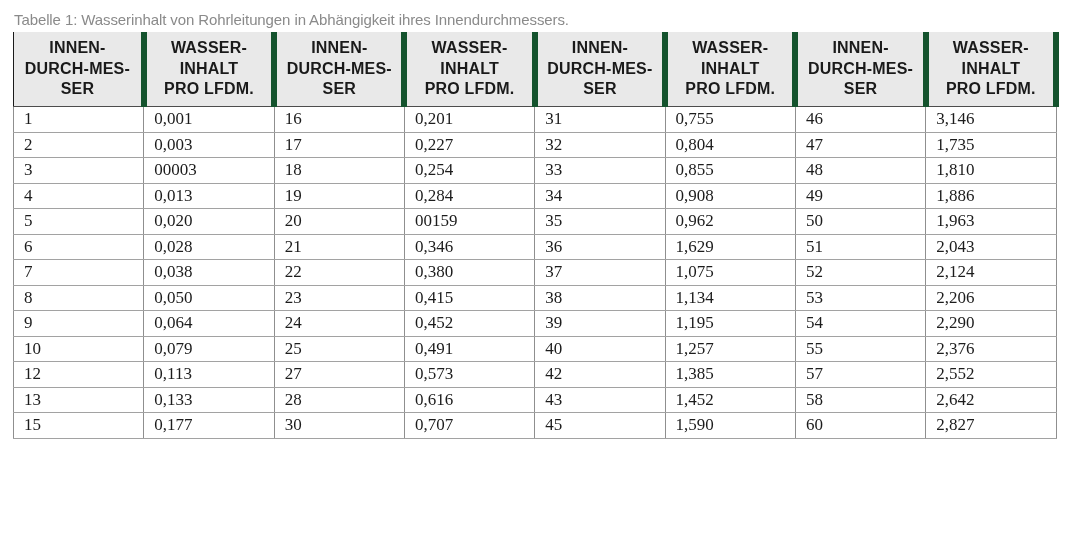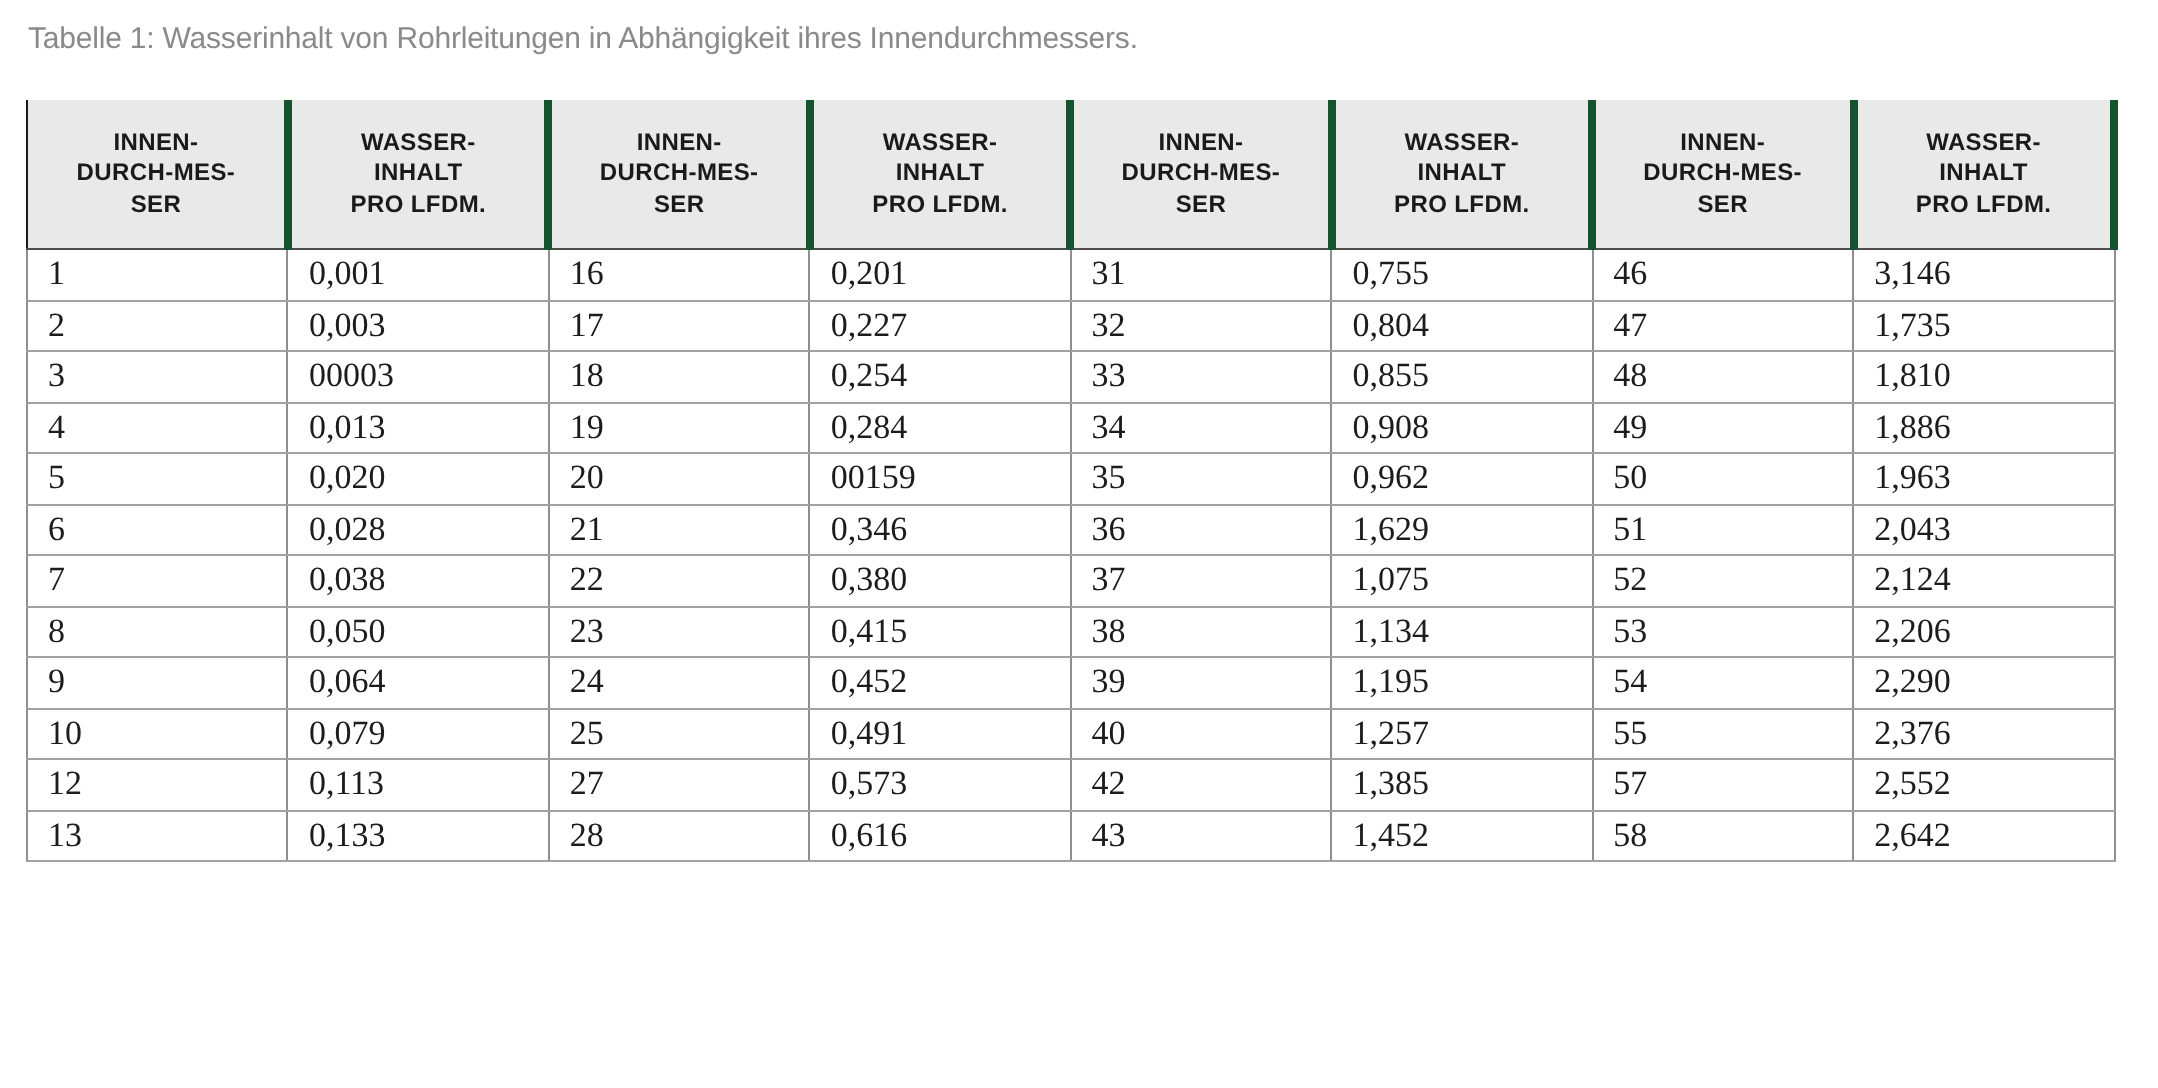--- a/index.html
+++ b/index.html
@@ -11,42 +11,42 @@
     overflow: hidden;
     font-family: "Liberation Sans", sans-serif;
   }
   .page {
     width: 1079px;
     height: 544px;
     position: relative;
   }
   .caption {
     margin: 0;
-    padding: 11px 0 22px 14px;
+    padding: 11px 0 4px 14px;
     font-size: 15px;
     letter-spacing: -0.1px;
     color: #8a8a8a;
     font-weight: normal;
   }
   table.pipes {
     border-collapse: collapse;
     table-layout: fixed;
     width: 1046px;
     margin-left: 13px;
   }
   table.pipes col { width: 12.5%; }
   thead th {
     background: #e9e9e9;
     font-family: "Liberation Sans", sans-serif;
     font-weight: bold;
-    font-size: 12px;
+    font-size: 16px;
     color: #1a1a1a;
     text-align: center;
     border-left: 1px solid #1a1a1a;
-    border-right: 4px solid #14532d;
+    border-right: 6px solid #14532d;
     padding: 0;
   }
   thead th.h-name {
     height: 66px;
     border-bottom: 1px solid #4d4d4d;
     line-height: 1.3;
     padding: 4px 2px;
     letter-spacing: 0.2px;
   }
   thead th.h-name span { display: block; }
@@ -244,16 +244,26 @@
         <tr>
           <td>13</td>
           <td>0,133</td>
           <td>28</td>
           <td>0,616</td>
           <td>43</td>
           <td>1,452</td>
           <td>58</td>
           <td>2,642</td>
         </tr>
+        <tr>
+          <td>15</td>
+          <td>0,177</td>
+          <td>30</td>
+          <td>0,707</td>
+          <td>45</td>
+          <td>1,590</td>
+          <td>60</td>
+          <td>2,827</td>
+        </tr>
       </tbody>
   </table>
 
 </div>
 
 </body></html>

